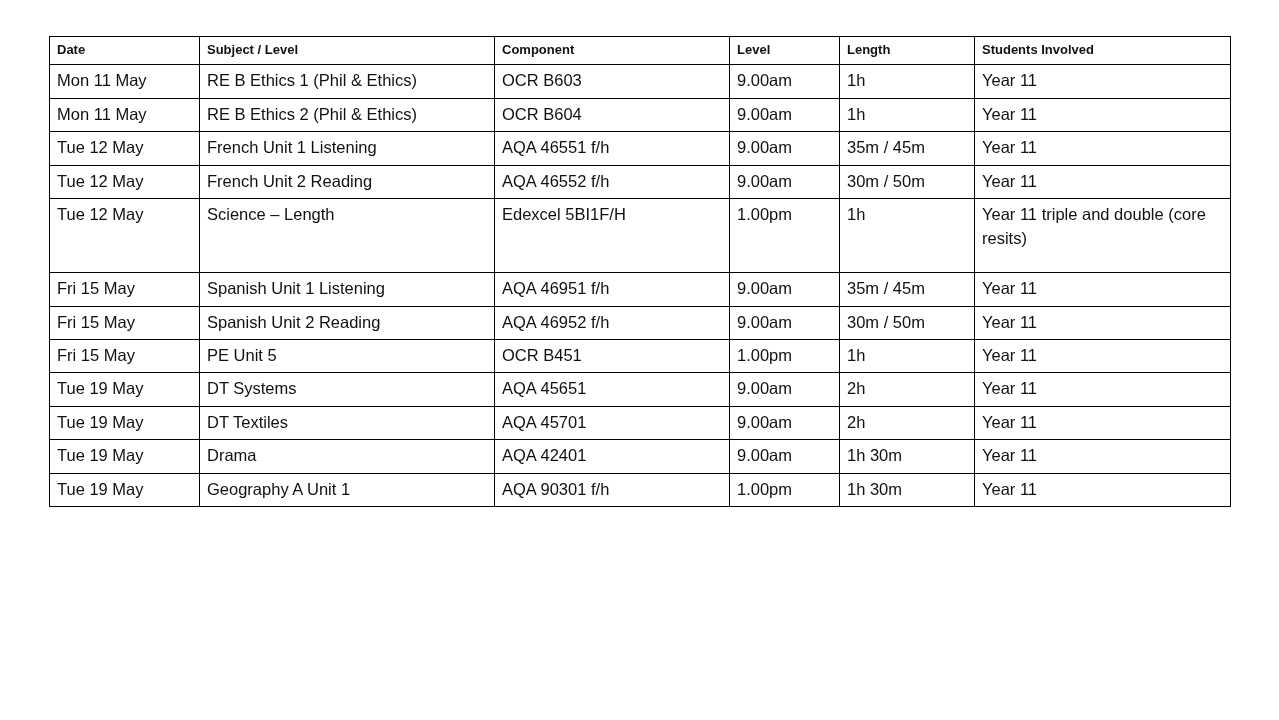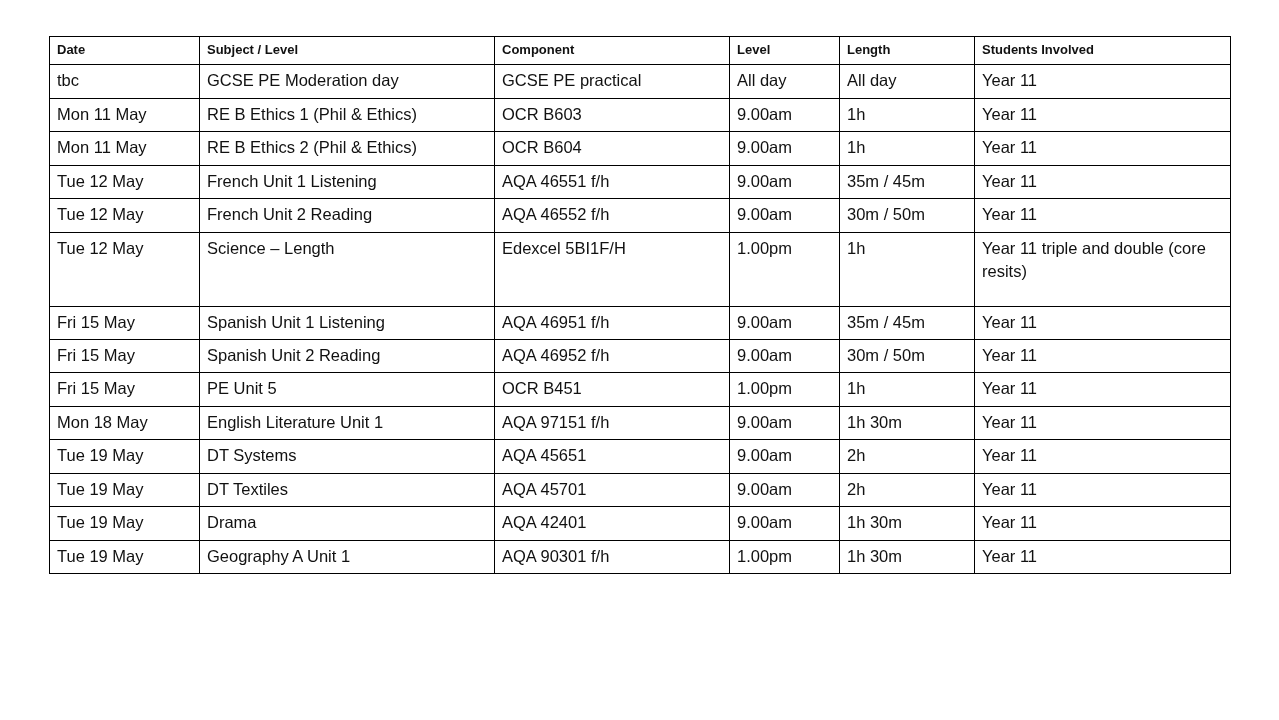--- a/index.html
+++ b/index.html
@@ -83,28 +83,20 @@
           <th>Subject / Level</th>
           <th>Component</th>
           <th>Level</th>
           <th>Length</th>
           <th>Students Involved</th>
         </tr>
       </thead>
       <tbody>
 
 
-        <tr>
-          <td>tbc</td>
-          <td>GCSE PE Moderation day</td>
-          <td>GCSE PE practical</td>
-          <td>All day</td>
-          <td>All day</td>
-          <td>Year 11</td>
-        </tr>
 
         <tr>
           <td>Mon 11 May</td>
           <td>RE B Ethics 1 (Phil &amp; Ethics)</td>
           <td>OCR B603</td>
           <td>9.00am</td>
           <td>1h</td>
           <td>Year 11</td>
         </tr>
 
@@ -165,28 +157,20 @@
 
         <tr>
           <td>Fri 15 May</td>
           <td>PE Unit 5</td>
           <td>OCR B451</td>
           <td>1.00pm</td>
           <td>1h</td>
           <td>Year 11</td>
         </tr>
 
-        <tr>
-          <td>Mon 18 May</td>
-          <td>English Literature Unit 1</td>
-          <td>AQA 97151 f/h</td>
-          <td>9.00am</td>
-          <td>1h 30m</td>
-          <td>Year 11</td>
-        </tr>
 
         <tr>
           <td>Tue 19 May</td>
           <td>DT Systems</td>
           <td>AQA 45651</td>
           <td>9.00am</td>
           <td>2h</td>
           <td>Year 11</td>
         </tr>
 

